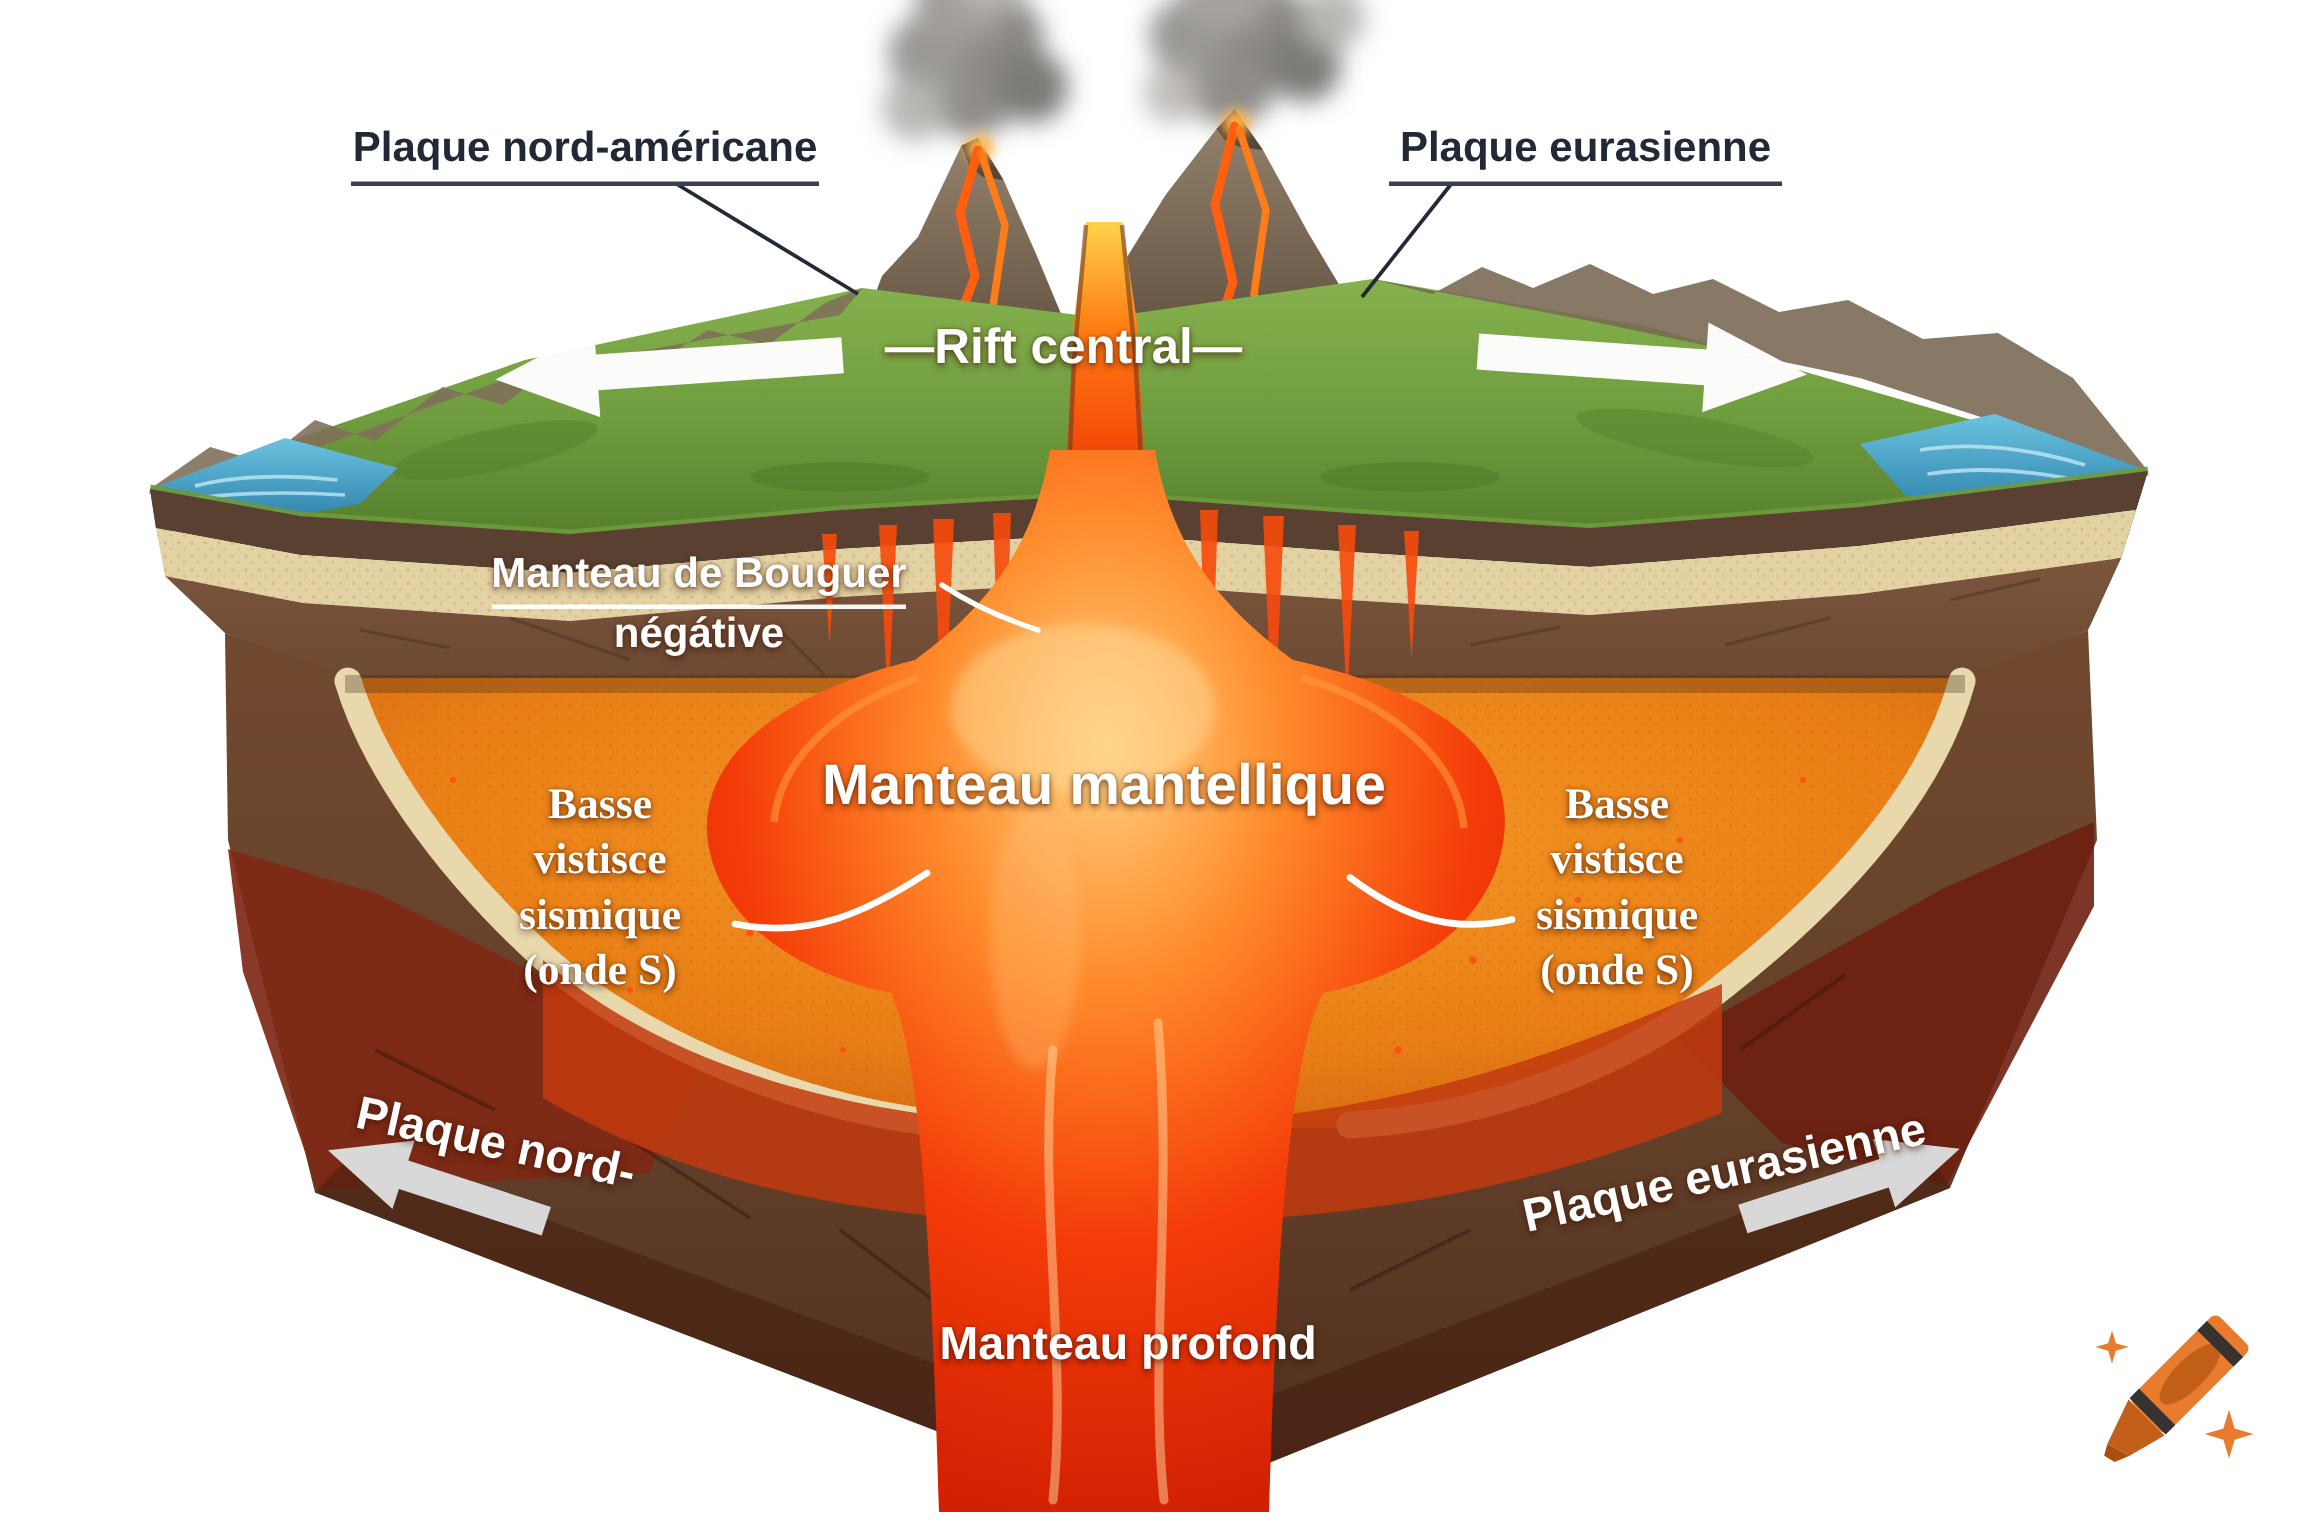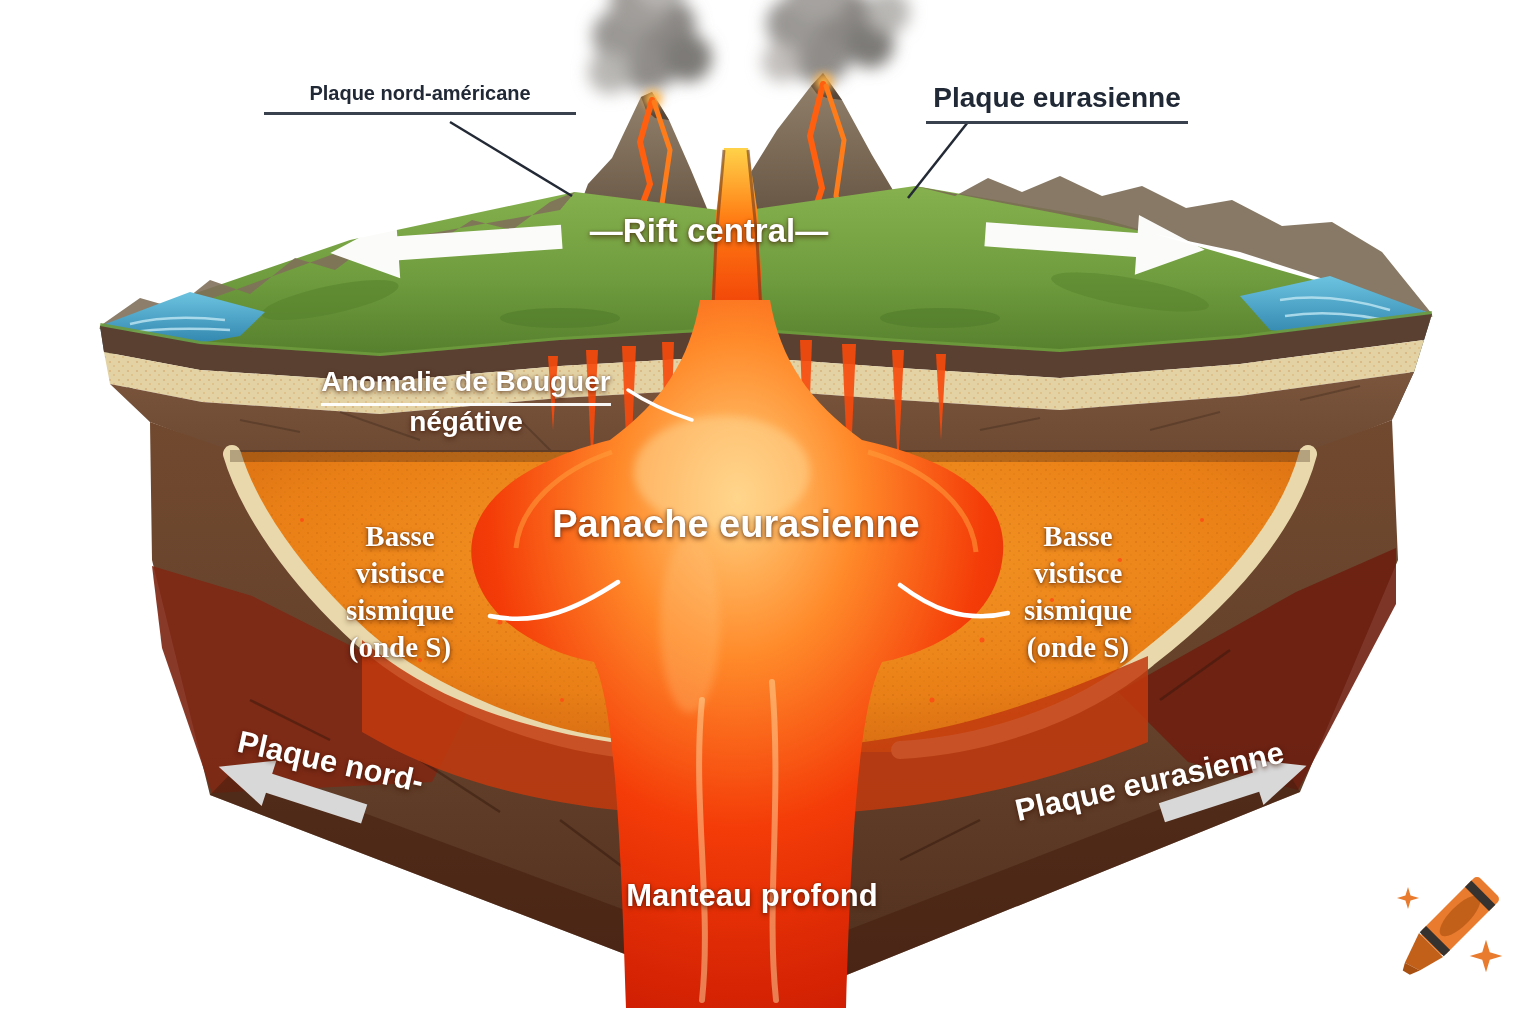--- a/index.html
+++ b/index.html
@@ -224,36 +224,36 @@
       <rect x="-17" y="-50" width="34" height="9" fill="#35322f"></rect>
       <rect x="-17" y="14" width="34" height="9" fill="#35322f"></rect>
       <path d="M-17,24 L17,24 L10,50 L-6,55 Z" fill="#c2601a"></path>
       <path d="M-6,55 L10,50 L6,60 L-2,62 Z" fill="#a84f12"></path>
     </g>
     <path transform="translate(1408,898) scale(0.85)" fill="#e87b2e" d="M0,-13 L3,-3 L13,0 L3,3 L0,13 L-3,3 L-13,0 L-3,-3 Z"></path>
     <path transform="translate(1486,956) scale(1.25)" fill="#e87b2e" d="M0,-13 L3,-3 L13,0 L3,3 L0,13 L-3,3 L-13,0 L-3,-3 Z"></path>
   </g>
 </svg>
 
-<div class="lbl dark center" style="left:264px;top:82px;width:312px;font-size:20px;">
+<div class="lbl dark center" style="left:234px;top:82px;width:312px;font-size:28px;">
   <span class="u-dark">Plaque nord-américane</span>
 </div>
 
 <div class="lbl dark center" style="left:926px;top:82px;width:262px;font-size:28px;">
   <span class="u-dark">Plaque eurasienne</span>
 </div>
 
 <div class="lbl light center" style="left:556px;top:212px;width:306px;font-size:33px;">—Rift central—</div>
 
 <div class="lbl light center" style="left:294px;top:366px;width:344px;font-size:28px;">
-  <span class="u-light">Anomalie de Bouguer</span><br>
+  <span class="u-light">Manteau de Bouguer</span><br>
   <span>négátive</span>
 </div>
 
-<div class="lbl light center" style="left:548px;top:503px;width:376px;font-size:38px;">Panache eurasienne</div>
+<div class="lbl light center" style="left:548px;top:503px;width:376px;font-size:38px;">Manteau mantellique</div>
 
 <div class="lbl light center multiline" style="left:302px;top:518px;width:196px;font-size:29px;">
   <span>Basse</span><br>
   <span>vistisce</span><br>
   <span>sismique</span><br>
   <span>(onde S)</span>
 </div>
 
 <div class="lbl light center multiline" style="left:980px;top:518px;width:196px;font-size:29px;">
   <span>Basse</span><br>

